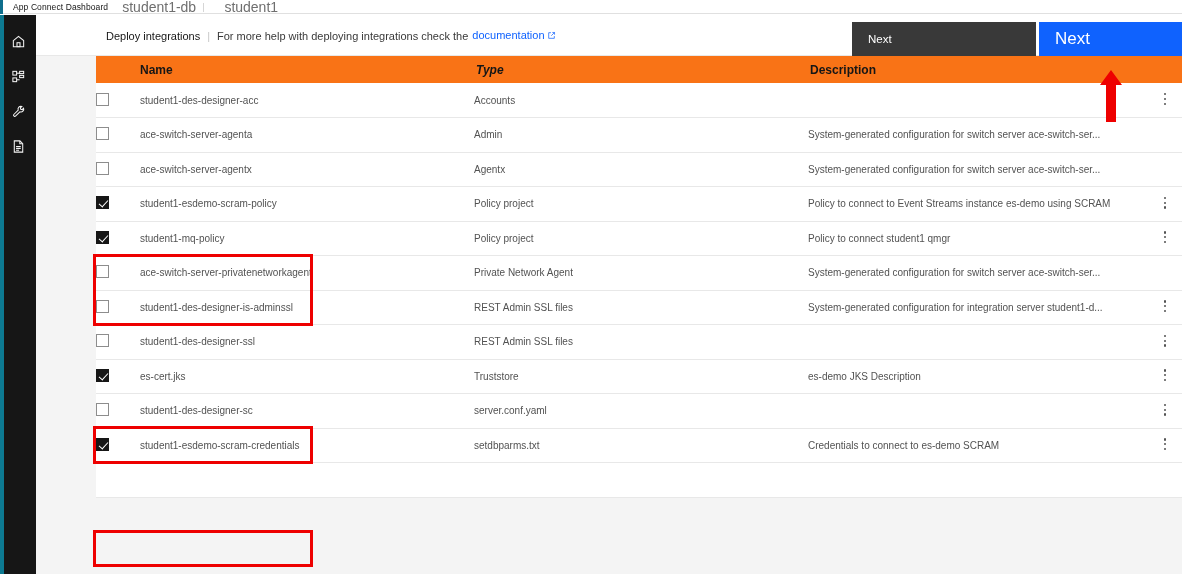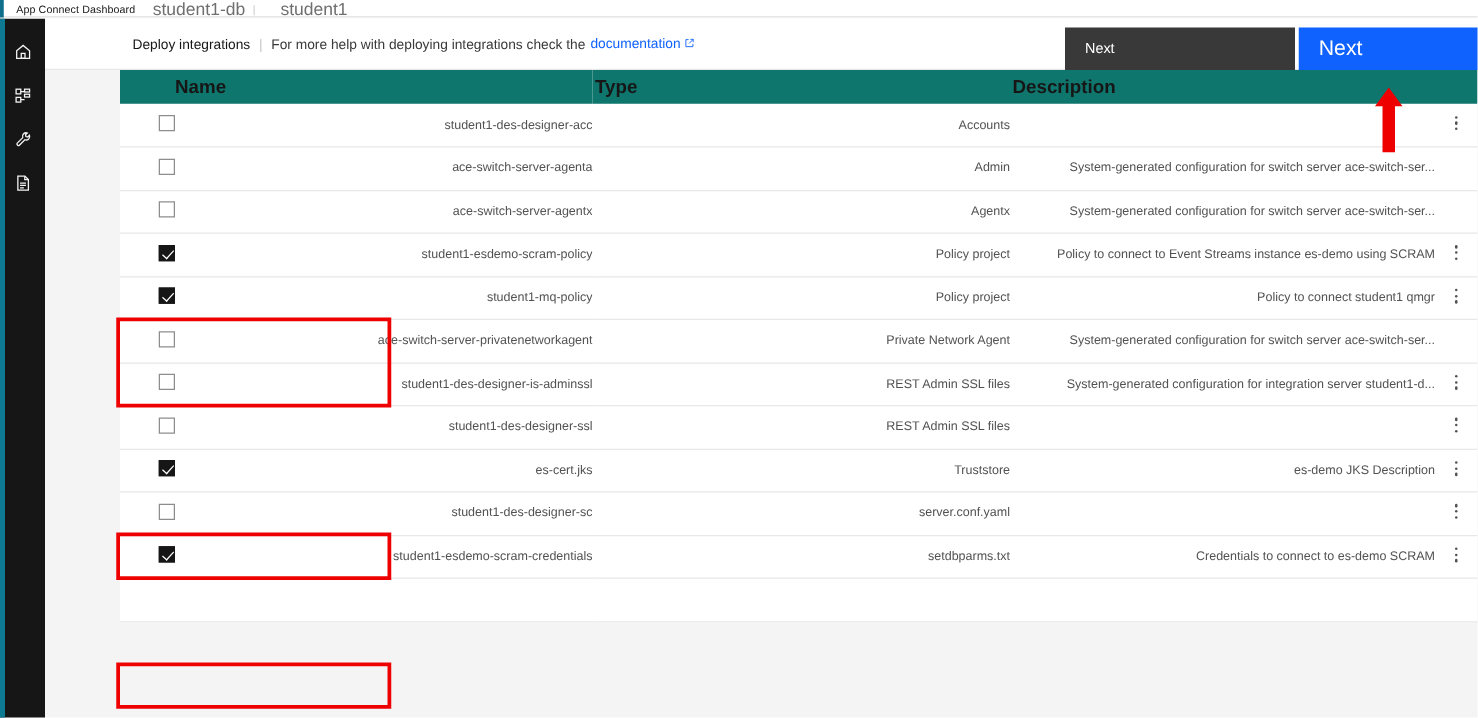--- a/index.html
+++ b/index.html
@@ -114,34 +114,34 @@
     margin-left: 60px;
     background: #ffffff;
   }
   table#cfg col.c-chk   { width: 44px; }
   table#cfg col.c-name  { width: 334px; }
   table#cfg col.c-type  { width: 334px; }
   table#cfg col.c-desc  { width: 340px; }
   table#cfg col.c-ovf   { width: 34px; }
 
   table#cfg thead th {
-    background: #0f766e;
+    background: #f97316;
     height: 27px;
-    font-size: 15px;
+    font-size: 12px;
     font-weight: bold;
     color: #161616;
     text-align: left;
     padding: 0;
     vertical-align: middle;
   }
   table#cfg thead th.h-name { padding-left: 0px; }
-  table#cfg thead th.h-type { padding-left: 2px; }
+  table#cfg thead th.h-type { padding-left: 2px; font-style: italic; }
   table#cfg thead th.h-desc { padding-left: 2px; }
 
-  table#cfg tbody tr { height: 34.5px; text-align: right; }
+  table#cfg tbody tr { height: 34.5px; }
   table#cfg tbody td {
     font-size: 10px;
     color: #525252;
     border-bottom: 1px solid #e8e8e8;
     vertical-align: middle;
     padding: 0;
     white-space: nowrap;
     overflow: hidden;
   }
   td.t-chk { padding-left: 11px; }

